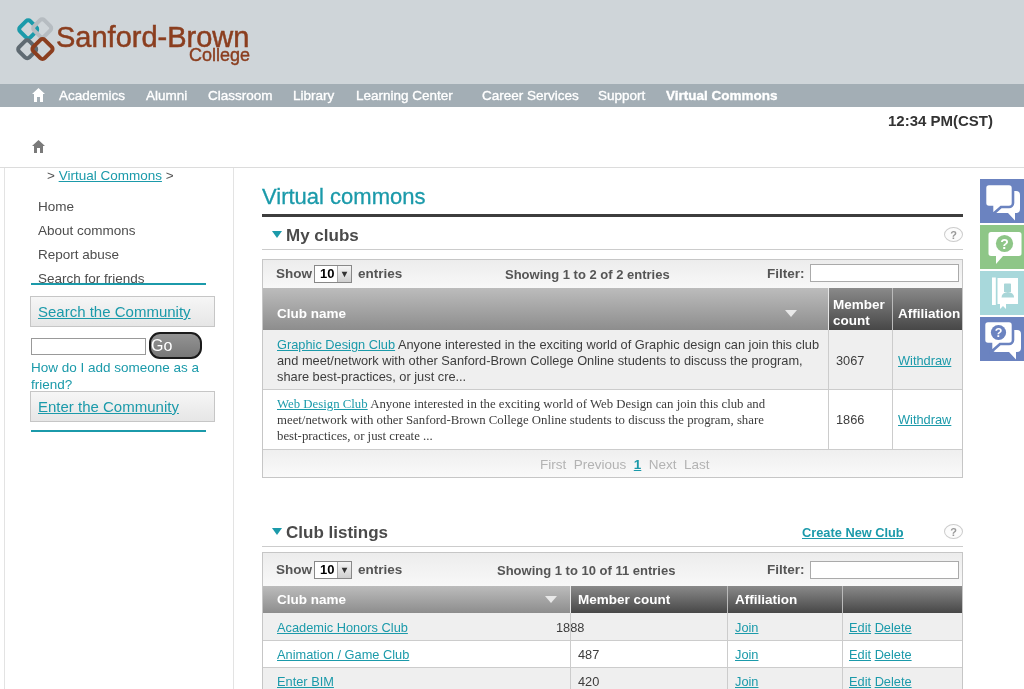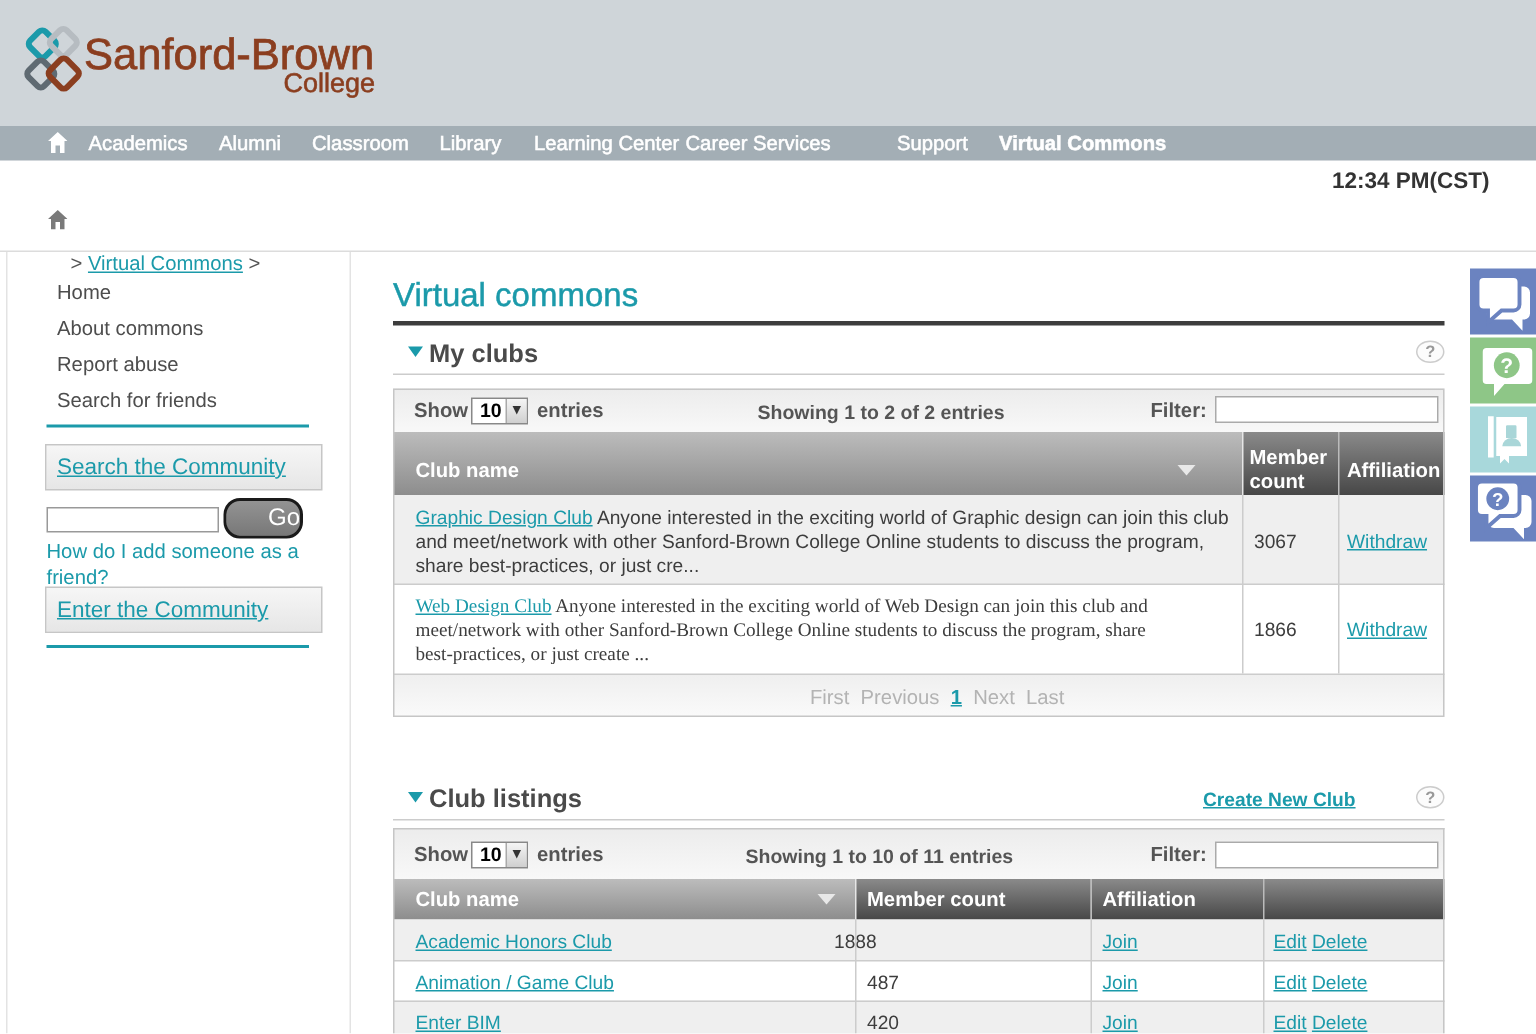--- a/index.html
+++ b/index.html
@@ -26,46 +26,46 @@
 
 <div class="abs" style="left:0;top:84px;width:1024px;height:23px;background:#a3aeb5;"></div>
 <svg class="abs" style="left:32px;top:88px;" width="13" height="14" viewBox="0 0 13 14">
     <path d="M6.5 0 L13 6 L11 6 L11 14 L8 14 L8 9 L5 9 L5 14 L2 14 L2 6 L0 6 Z" fill="#fff"></path>
   </svg>
 <div class="abs navt" style="left:59px;top:88px;">Academics</div>
 <div class="abs navt" style="left:146px;top:88px;">Alumni</div>
 <div class="abs navt" style="left:208px;top:88px;">Classroom</div>
 <div class="abs navt" style="left:293px;top:88px;">Library</div>
 <div class="abs navt" style="left:356px;top:88px;">Learning Center</div>
-<div class="abs navt" style="left:457px;top:88px;text-align:right;">Career Services</div>
+<div class="abs navt" style="left:482px;top:88px;text-align:right;">Career Services</div>
 <div class="abs navt" style="left:598px;top:88px;">Support</div>
 <div class="abs navt" style="left:666px;top:88px;font-weight:bold;">Virtual Commons</div>
 <style>.navt{font-size:13.5px;color:#fff;-webkit-text-stroke:0.35px #fff;}</style>
 
 <div class="abs" style="right:31px;top:112px;font-size:15px;font-weight:bold;color:#333;">12:34 PM(CST)</div>
 
 <svg class="abs" style="left:32px;top:140px;" width="13" height="13" viewBox="0 0 13 13">
     <path d="M6.5 0 L13 6 L11 6 L11 13 L8 13 L8 8 L5 8 L5 13 L2 13 L2 6 L0 6 Z" fill="#7a7a7a"></path>
   </svg>
 <div class="abs" style="left:47px;top:140px;font-size:13.5px;color:#555;margin-top:28px;">&gt; <a>Virtual Commons</a> &gt;</div>
 
 <div class="abs" style="left:0;top:167px;width:1024px;height:1px;background:#dcdcdc;"></div>
 
 <div class="abs" style="left:4px;top:168px;width:1px;height:521px;background:#e3e3e3;"></div>
 <div class="abs" style="left:233px;top:168px;width:1px;height:521px;background:#e3e3e3;"></div>
 
 <div class="abs sbl" style="left:38px;top:187px;">Home</div>
 <div class="abs sbl" style="left:38px;top:211px;">About commons</div>
 <div class="abs sbl" style="left:38px;top:235px;">Report abuse</div>
 <div class="abs sbl" style="left:38px;top:259px;">Search for friends</div>
-<style>.sbl{font-size:13.5px;color:#4d4d4d;}</style>
+<style>.sbl{font-size:13.5px;color:#4d4d4d;margin-top:12px;}</style>
 <div class="abs" style="left:31px;top:283px;width:175px;height:2px;background:#1b9aaa;"></div>
 <div class="abs sbbox" style="left:30px;top:296px;">Search the Community</div>
 <div class="abs" style="left:31px;top:338px;width:115px;height:17px;background:#fff;border:1px solid #999;"></div>
-<div class="abs" style="left:149px;top:332px;width:53px;height:27px;border-radius:11px;border:2px solid #1a1a1a;background:linear-gradient(#939393,#787878);color:#fff;font-size:16px;text-align:right;line-height:23px;">Go</div>
+<div class="abs" style="left:149px;top:332px;width:53px;height:27px;border-radius:11px;border:2px solid #1a1a1a;background:linear-gradient(#939393,#787878);color:#fff;font-size:16px;text-align:left;line-height:23px;">Go</div>
 <div class="abs teal" style="left:31px;top:359px;width:172px;font-size:13.5px;line-height:17px;">How do I add someone as a friend?</div>
 <div class="abs sbbox" style="left:30px;top:391px;">Enter the Community</div>
 <style>.sbbox{width:185px;height:31px;border:1px solid #c6c6c6;background:linear-gradient(#f6f6f6,#e6e6e6);color:#1b9aaa;font-size:15px;line-height:29px;padding-left:7px;text-decoration:underline;}</style>
 <div class="abs" style="left:31px;top:430px;width:175px;height:2px;background:#1b9aaa;"></div>
 
 <div class="abs teal" style="left:262px;top:184px;font-size:22px;-webkit-text-stroke:0.3px #1b9aaa;">Virtual commons</div>
 <div class="abs" style="left:262px;top:214px;width:701px;height:3px;background:#3d3d3d;"></div>
 
 <div class="abs" style="left:272px;top:231px;width:0;height:0;border-left:5px solid transparent;border-right:5px solid transparent;border-top:7px solid #1b9aaa;"></div>
 <div class="abs" style="left:286px;top:226px;font-size:17px;font-weight:bold;color:#4a4a4a;">My clubs</div>

